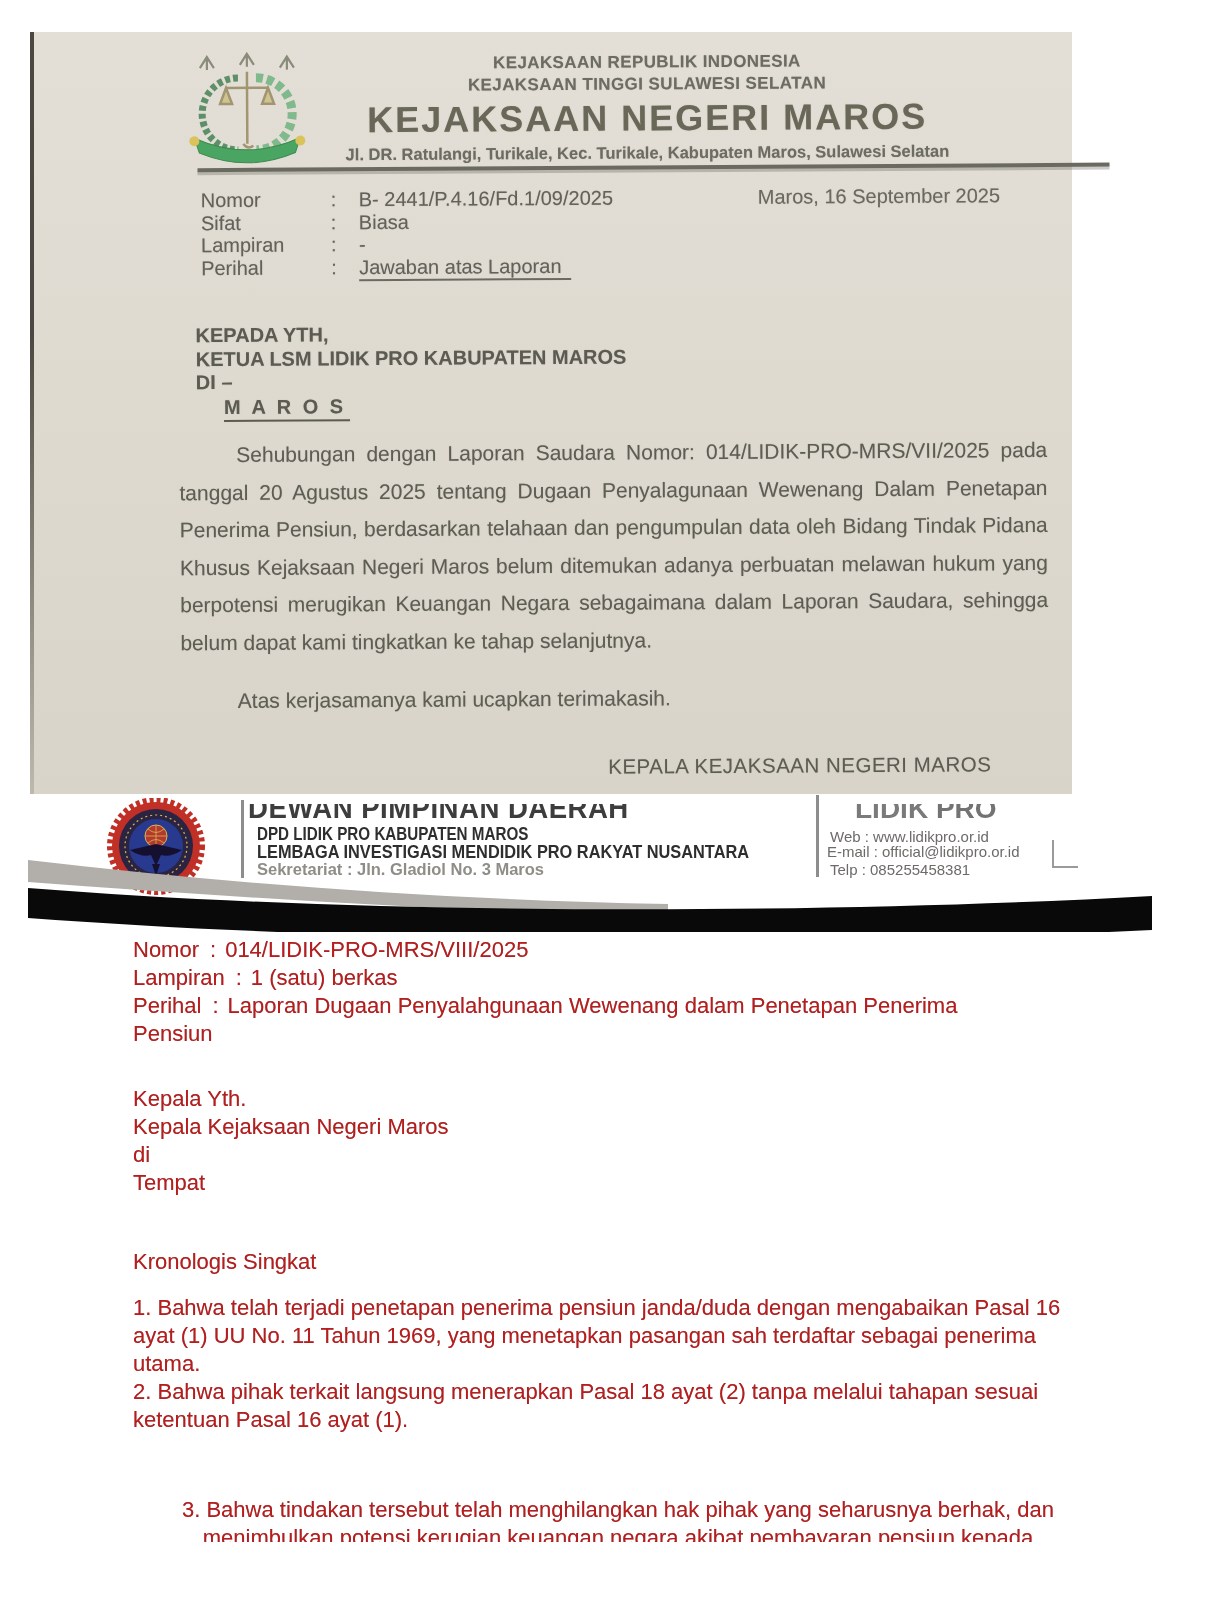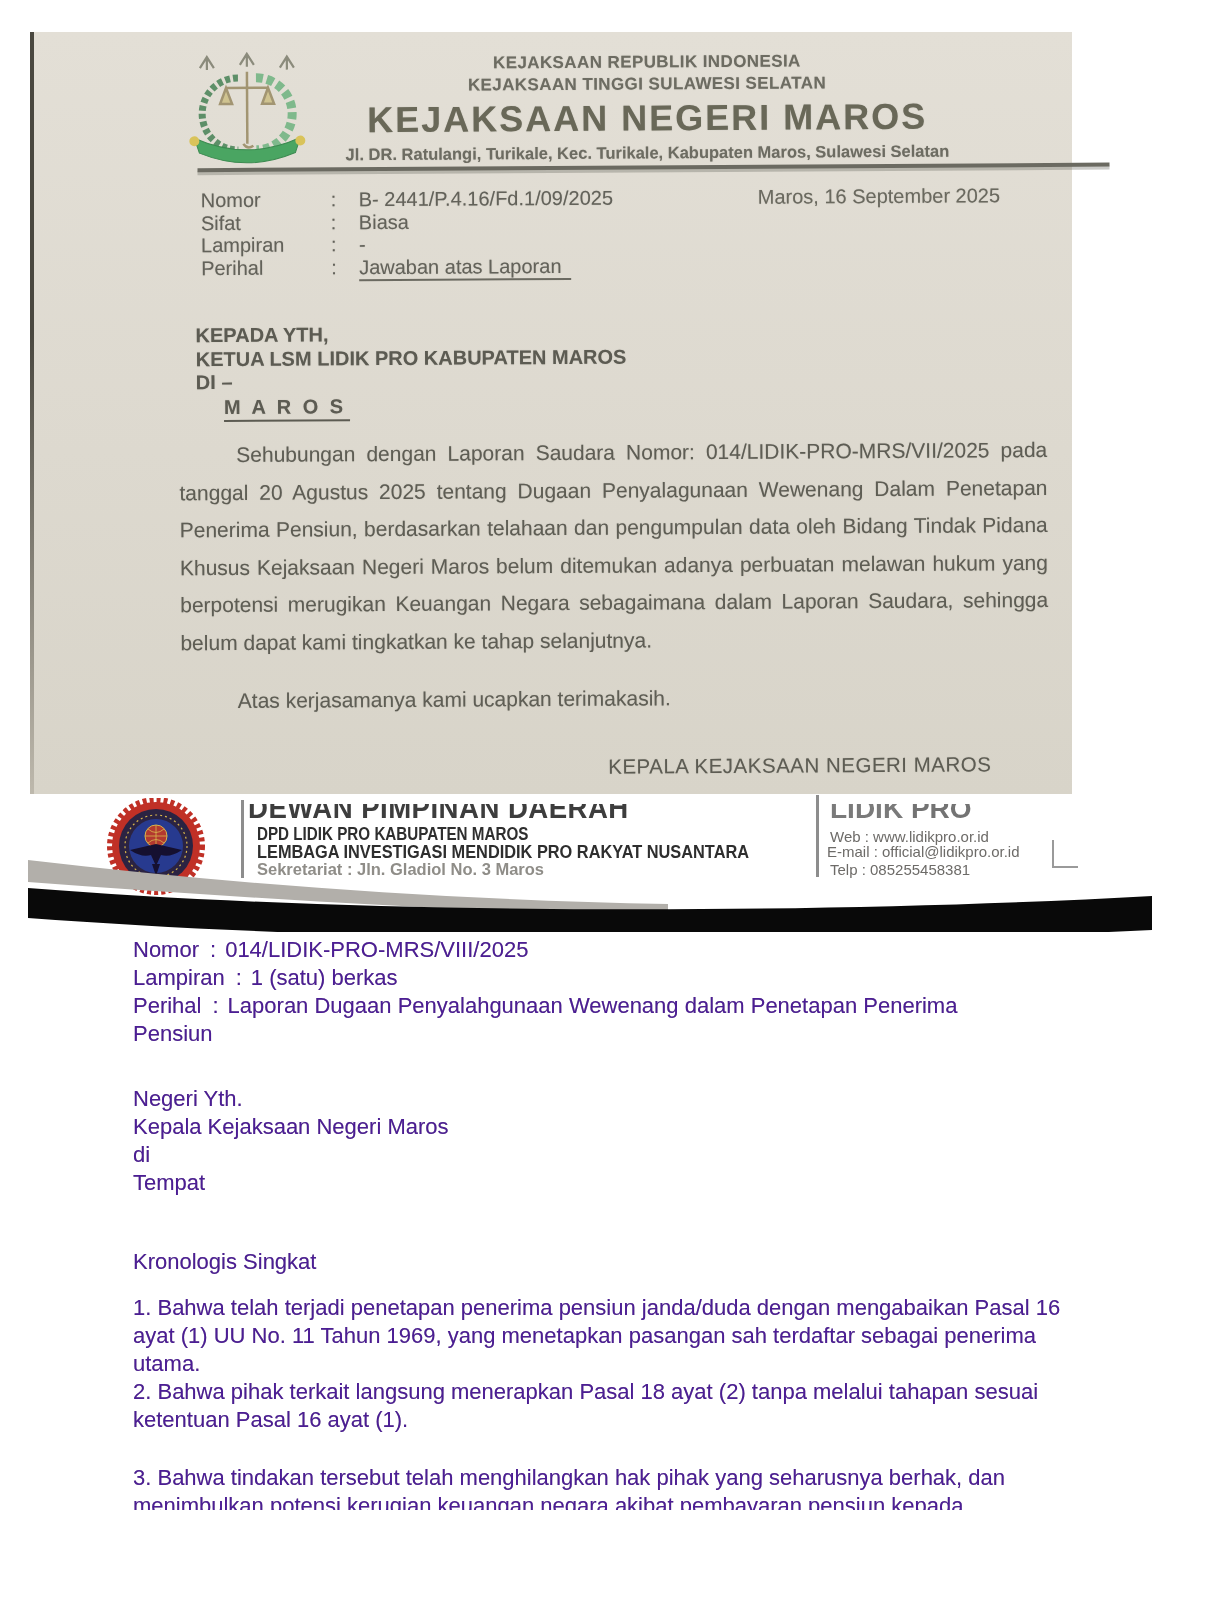--- a/index.html
+++ b/index.html
@@ -56,28 +56,28 @@
   .lh-sekre { position:absolute; left:257px; top:860px; font-size:16.5px; font-weight:600;
               color:#8f8d88; white-space:nowrap; }
   .lh-contact { position:absolute; left:830px; font-size:15px; 
                 color:#6d6b68; white-space:nowrap; }
   .corner-mark { position:absolute; left:1052px; top:840px; width:26px; height:28px;
                  border-left:2px solid #9a9a9a; border-bottom:2px solid #9a9a9a; }
   .swoosh { position:absolute; left:28px; top:852px; }
   .lh-logo2 { position:absolute; left:106px; top:798px; }
 
   .l2-body { position:absolute; left:133px; top:936px; width:970px; font-size:22px;
-             line-height:28px; color:#4c1d95; text-shadow:0 0 .5px rgba(0,0,0,.35); }
+             line-height:28px; color:#b91c1c; text-shadow:0 0 .5px rgba(0,0,0,.35); }
   .l2row { max-width:900px; }
   .l2row .c2 { margin:0 9px 0 11px; }
   .l2-recipient { margin-top:37px; }
   .l2-section { margin-top:51px; }
   .l2-item1 { margin-top:18px; }
   .l2-item2 { }
-  .l2-item3 { margin-top:30px; height:46px; overflow:hidden; }
+  .l2-item3 { margin-top:62px; height:46px; overflow:hidden;text-align:center; }
 </style>
 </head>
 <body>
 
 <div class="page">
 
   <div class="photo">
     <div class="photo-fade"></div>
     <div class="l1">
 
@@ -156,40 +156,40 @@
   <div class="lh-div" style="left:816px; top:795px; height:82px;"></div>
 
   <div class="clip-line" style="left:248px; top:804px; width:480px; height:17px;">
     <span class="lh-dewan">DEWAN PIMPINAN DAERAH</span>
   </div>
   <div class="lh-dpd">DPD LIDIK PRO KABUPATEN MAROS</div>
   <div class="lh-lembaga">LEMBAGA INVESTIGASI MENDIDIK PRO RAKYAT NUSANTARA</div>
   <div class="lh-sekre">Sekretariat : Jln. Gladiol No. 3 Maros</div>
 
   <div class="clip-line" style="left:830px; top:804px; width:220px; height:16px;">
-    <span class="lh-brand"><span style="color:#7a7a7a;">LIDIK </span><span style="color:#737373;">PRO</span></span>
+    <span class="lh-brand"><span style="color:#7a7a7a;margin-left:25px;">LIDIK </span><span style="color:#737373;">PRO</span></span>
   </div>
   <div class="lh-contact" style="top:828px;">Web : www.lidikpro.or.id</div>
   <div class="lh-contact" style="top:843px; left:827px;">E-mail : official@lidikpro.or.id</div>
   <div class="lh-contact" style="top:861px;">Telp : 085255458381</div>
 
   <div class="corner-mark"></div>
 
   <svg class="swoosh" width="1124" height="80" viewBox="0 0 1124 80">
     <path d="M0,8 C220,34 430,48 640,52 L640,64 C430,60 220,46 0,30 Z" fill="#b2afaa"></path>
     <path d="M0,36 C350,64 800,62 1124,44 L1124,78 C800,94 350,92 0,66 Z" fill="#090909"></path>
   </svg>
 
   <div class="l2-body">
     <p class="l2row"><span>Nomor</span><span class="c2">:</span><span>014/LIDIK-PRO-MRS/VIII/2025</span></p>
     <p class="l2row"><span>Lampiran</span><span class="c2">:</span><span>1 (satu) berkas</span></p>
     <p class="l2row"><span>Perihal</span><span class="c2">:</span><span>Laporan Dugaan Penyalahgunaan Wewenang dalam Penetapan Penerima Pensiun</span></p>
 
     <div class="l2-recipient">
-      <div>Negeri Yth.</div>
+      <div>Kepala Yth.</div>
       <div>Kepala Kejaksaan Negeri Maros</div>
       <div>di</div>
       <div>Tempat</div>
     </div>
 
     <div class="l2-section">Kronologis Singkat</div>
 
     <p class="l2-item1">1. Bahwa telah terjadi penetapan penerima pensiun janda/duda dengan mengabaikan Pasal 16 ayat (1) UU No. 11 Tahun 1969, yang menetapkan pasangan sah terdaftar sebagai penerima utama.</p>
     <p class="l2-item2">2. Bahwa pihak terkait langsung menerapkan Pasal 18 ayat (2) tanpa melalui tahapan sesuai ketentuan Pasal 16 ayat (1).</p>
     <p class="l2-item3">3. Bahwa tindakan tersebut telah menghilangkan hak pihak yang seharusnya berhak, dan menimbulkan potensi kerugian keuangan negara akibat pembayaran pensiun kepada</p>

